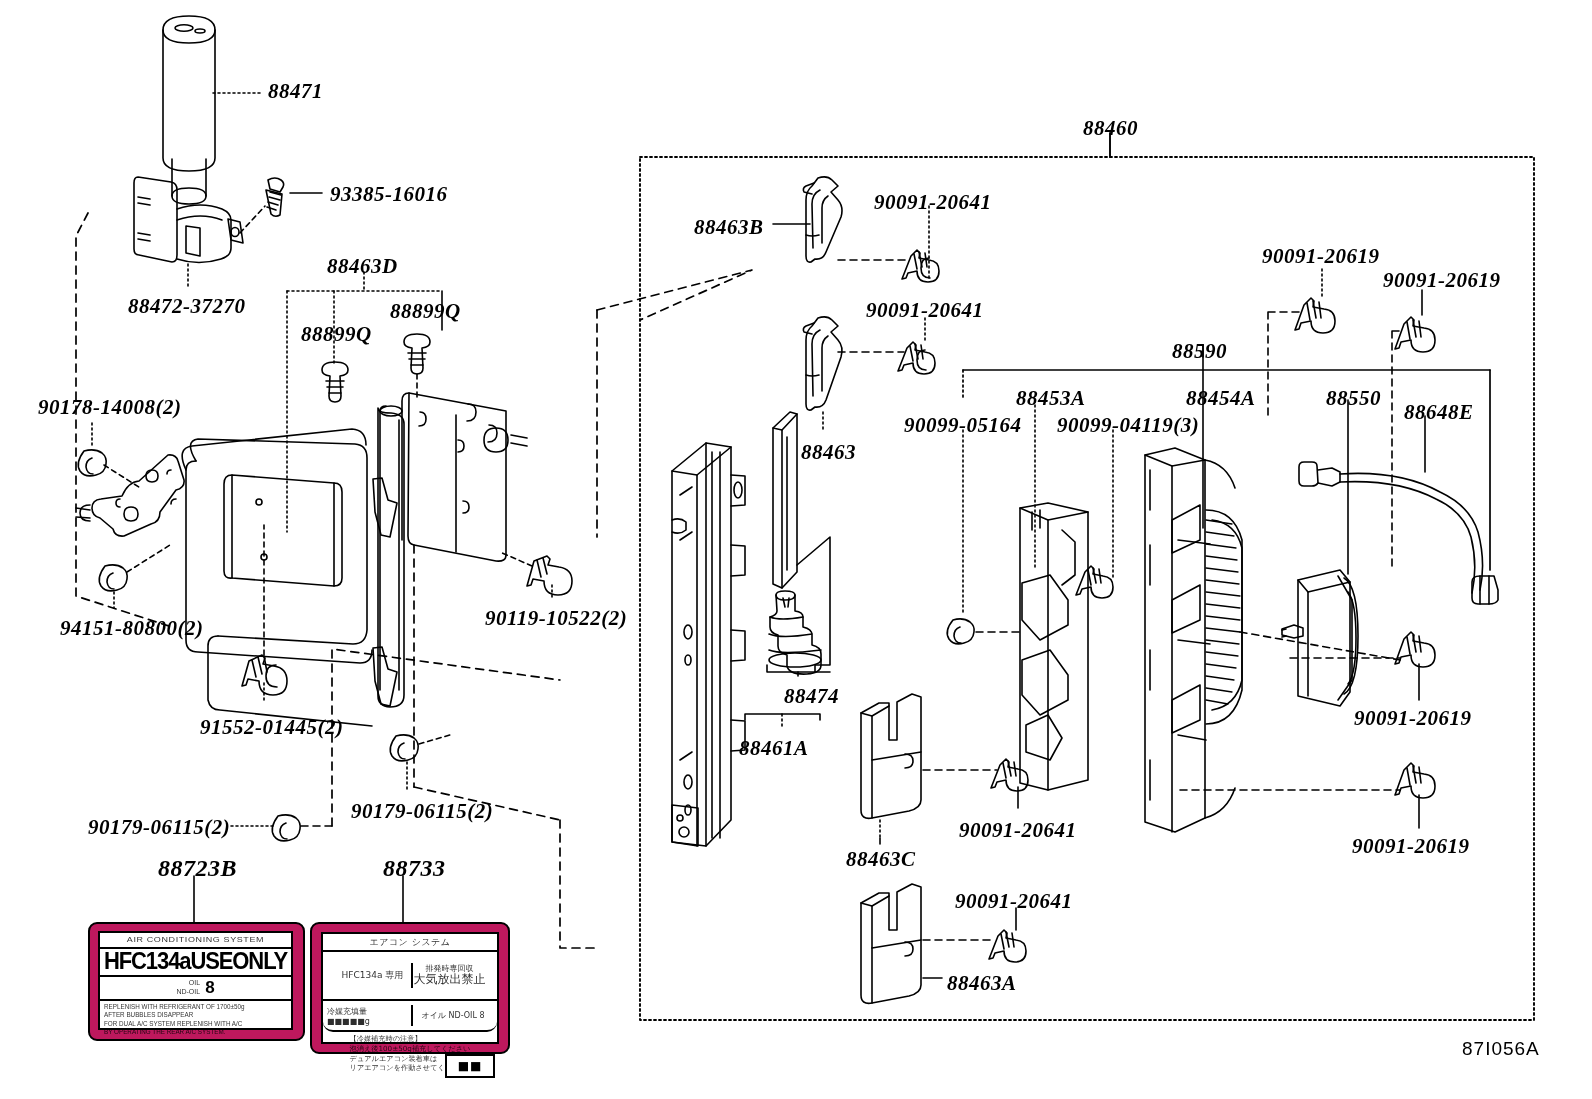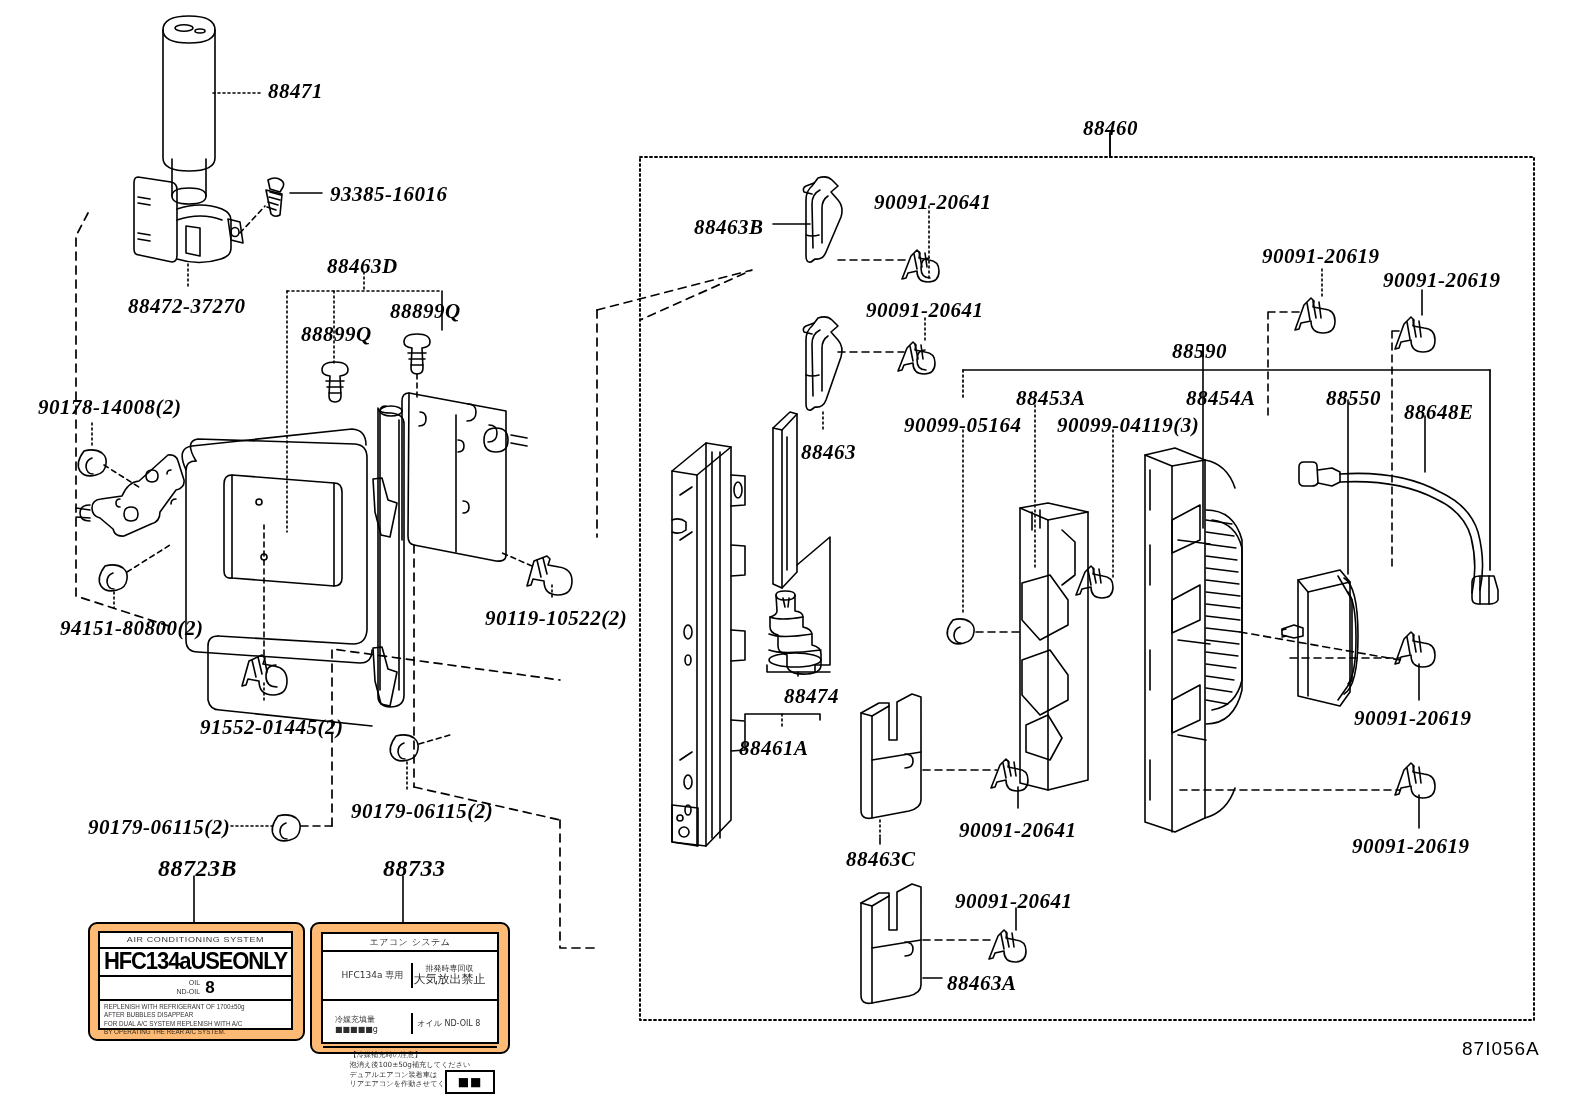--- a/index.html
+++ b/index.html
@@ -4,21 +4,21 @@
 <style>
   html,body{margin:0;padding:0;background:#ffffff;}
   body{width:1592px;height:1099px;position:relative;overflow:hidden;
        font-family:"Liberation Serif",serif;color:#000;}
   #stage{position:absolute;left:0;top:0;width:1592px;height:1099px;}
   svg.layer{position:absolute;left:0;top:0;width:1592px;height:1099px;overflow:visible;}
   .callout{position:absolute;white-space:nowrap;font-family:"Liberation Serif",serif;
            font-weight:700;font-size:21px;letter-spacing:0.5px;color:#000;font-style:italic;}
   .footer-code{position:absolute;font-family:"Liberation Sans",sans-serif;font-weight:400;
                font-size:19px;letter-spacing:1px;}
-  .lbl{position:absolute;border:2px solid #000;border-radius:9px;background:#fdba74;}
+  .lbl{position:absolute;border:2px solid #000;border-radius:9px;background:#be185d;}
   .lbl-inner{position:absolute;border:2px solid #000;background:#fff;}
   .lbl-row{border-bottom:2px solid #000;display:flex;align-items:center;justify-content:center;}
   .lbl-row:last-child{border-bottom:none;}
   .tiny{font-family:"Liberation Sans",sans-serif;line-height:1.08;}
   .blur{color:#000;opacity:.82;}
   .jp{font-family:"DejaVu Sans",sans-serif;}
 </style>
 </head>
 <body>
 
@@ -488,21 +488,21 @@
       </div>
       <div class="lbl-row" style="height:25px;padding:11px;">
         <span style="flex:1.05;display:flex;align-items:center;justify-content:center;border-right:2px solid #000;height:100%;">
           <span class="jp blur" style="font-size:9px;">HFC134a 専用</span>
         </span>
         <span style="flex:1;display:flex;flex-direction:column;align-items:center;justify-content:center;height:100%;">
           <span class="jp blur" style="font-size:8px;line-height:1.15;">排発時専回収</span>
           <span class="jp blur" style="font-size:12px;line-height:1.15;">大気放出禁止</span>
         </span>
       </div>
-      <div class="lbl-row" style="height:21px;padding:12px;">
+      <div class="lbl-row" style="height:21px;padding:4px;border-radius:10px;">
         <span style="flex:1.05;display:flex;align-items:center;justify-content:center;border-right:2px solid #000;height:100%;">
           <span class="jp blur" style="font-size:8px;">冷媒充填量 ■■■■■g</span>
         </span>
         <span style="flex:1;display:flex;align-items:center;justify-content:center;height:100%;">
           <span class="jp blur" style="font-size:8px;">オイル ND-OIL 8</span>
         </span>
       </div>
       <div class="lbl-row" style="height:44px;padding:2px 19px;justify-content:center;align-items:flex-start;position:relative;">
         <span class="jp blur" style="font-size:7.2px;line-height:1.36;text-align:left;">
           <span>【冷媒補充時の注意】</span><br>

